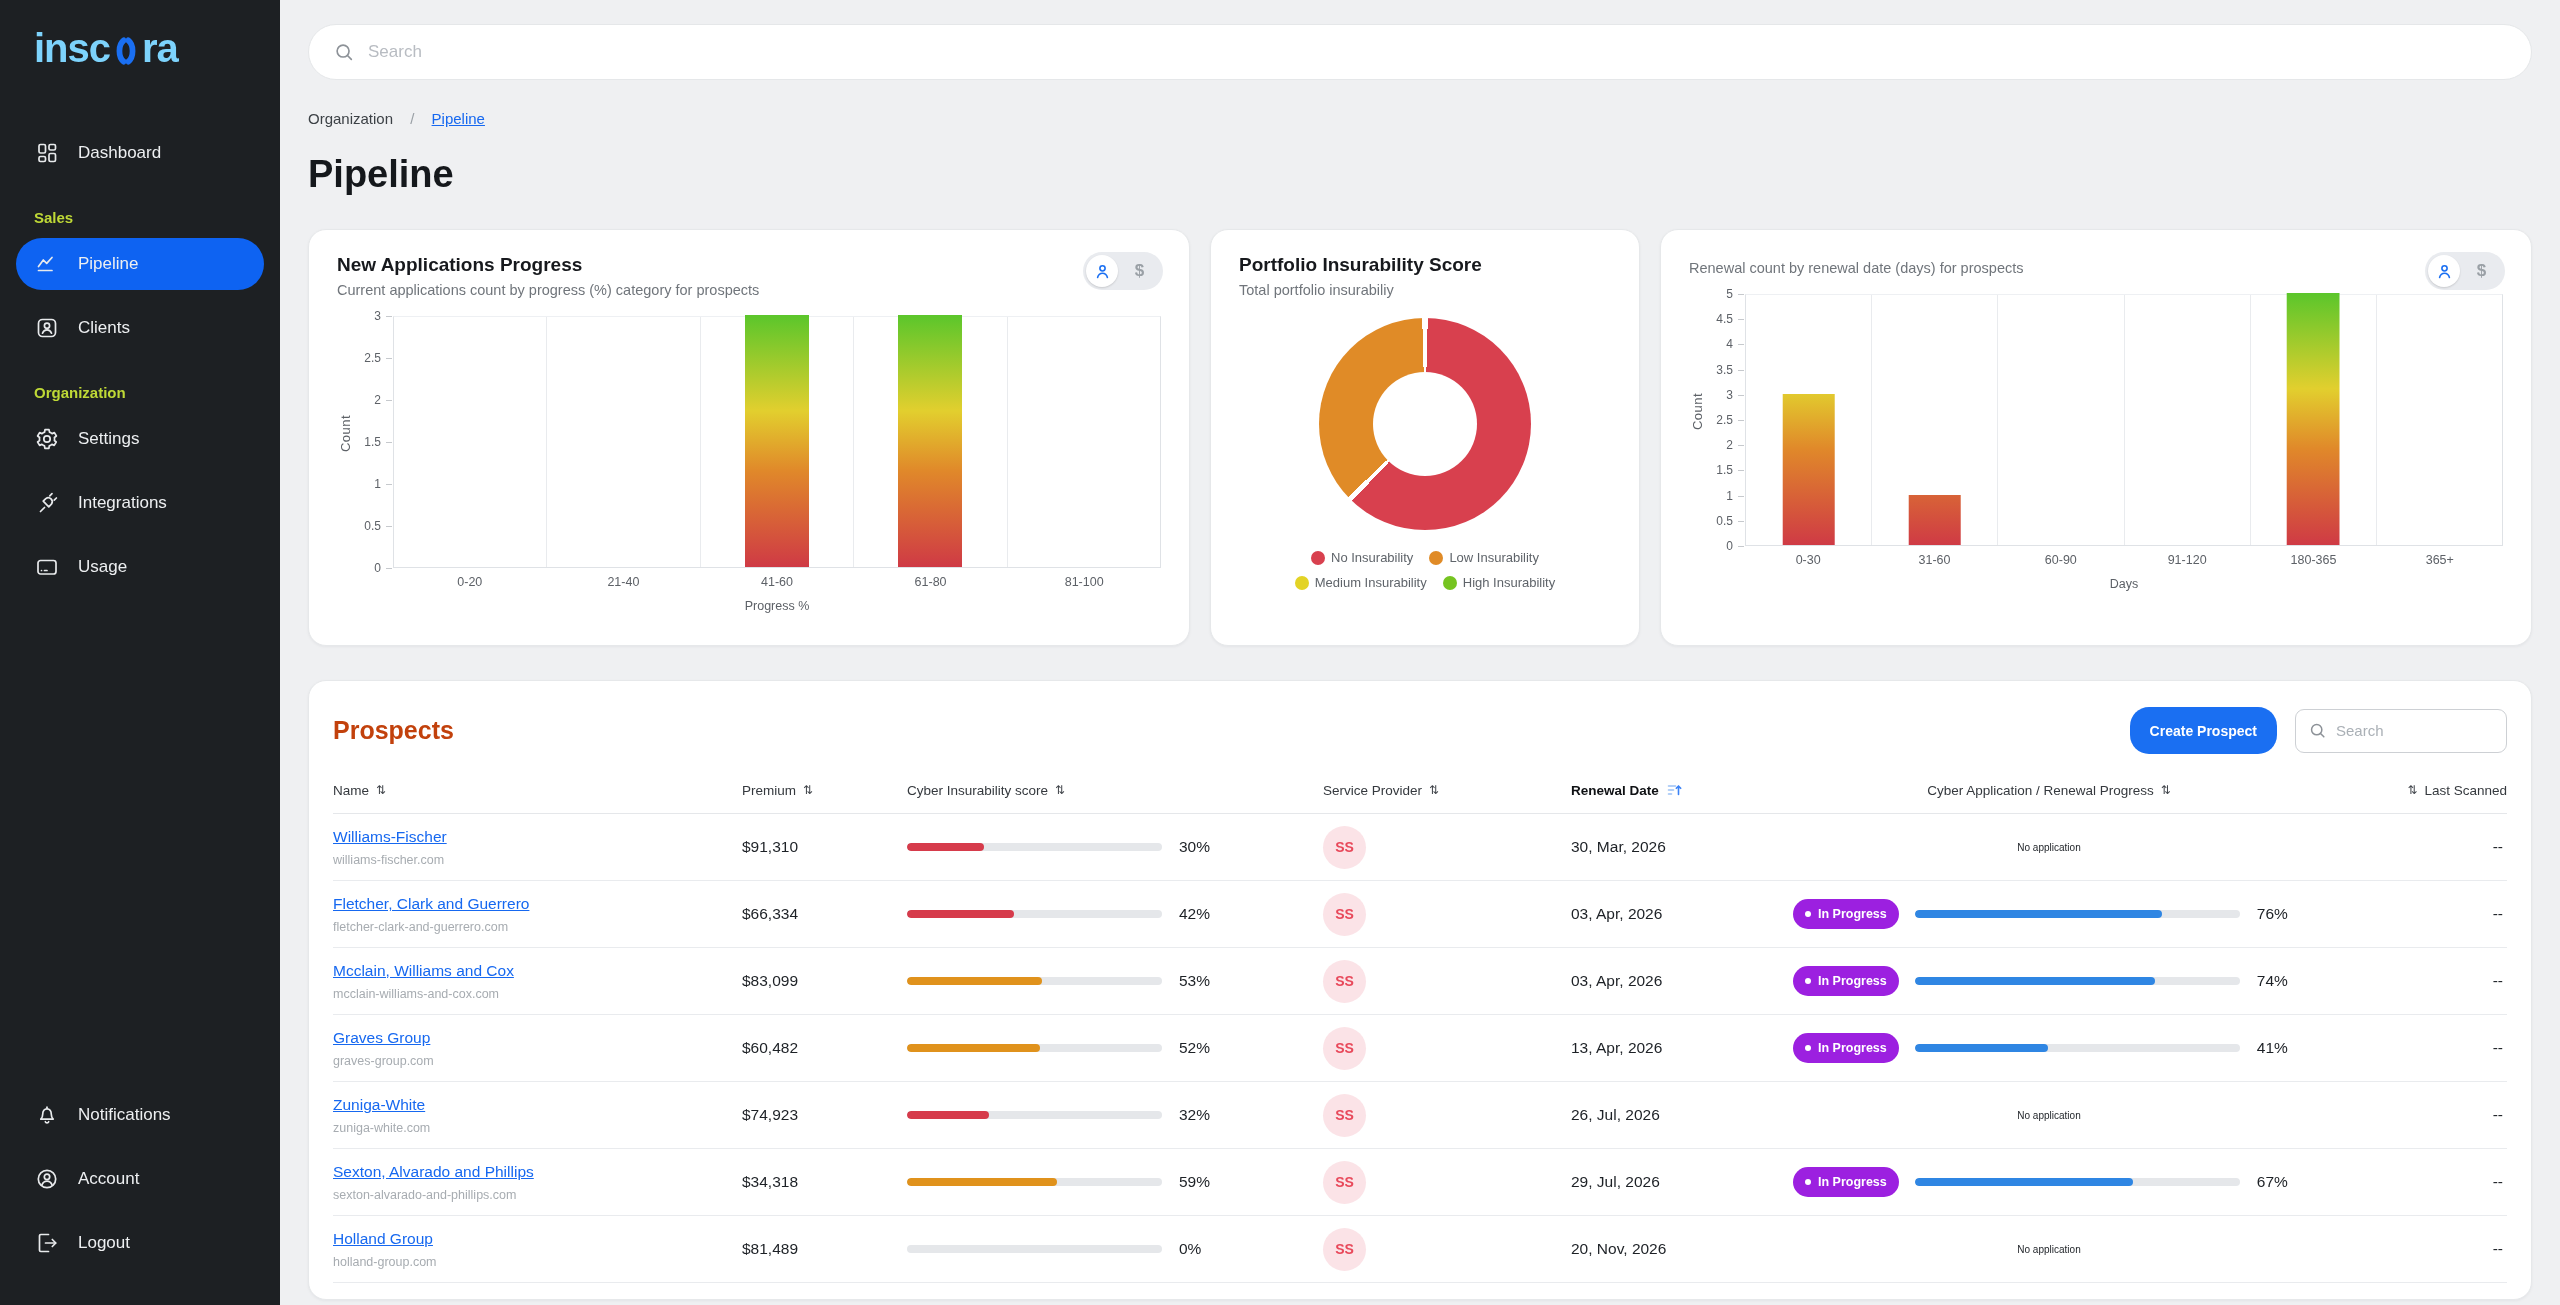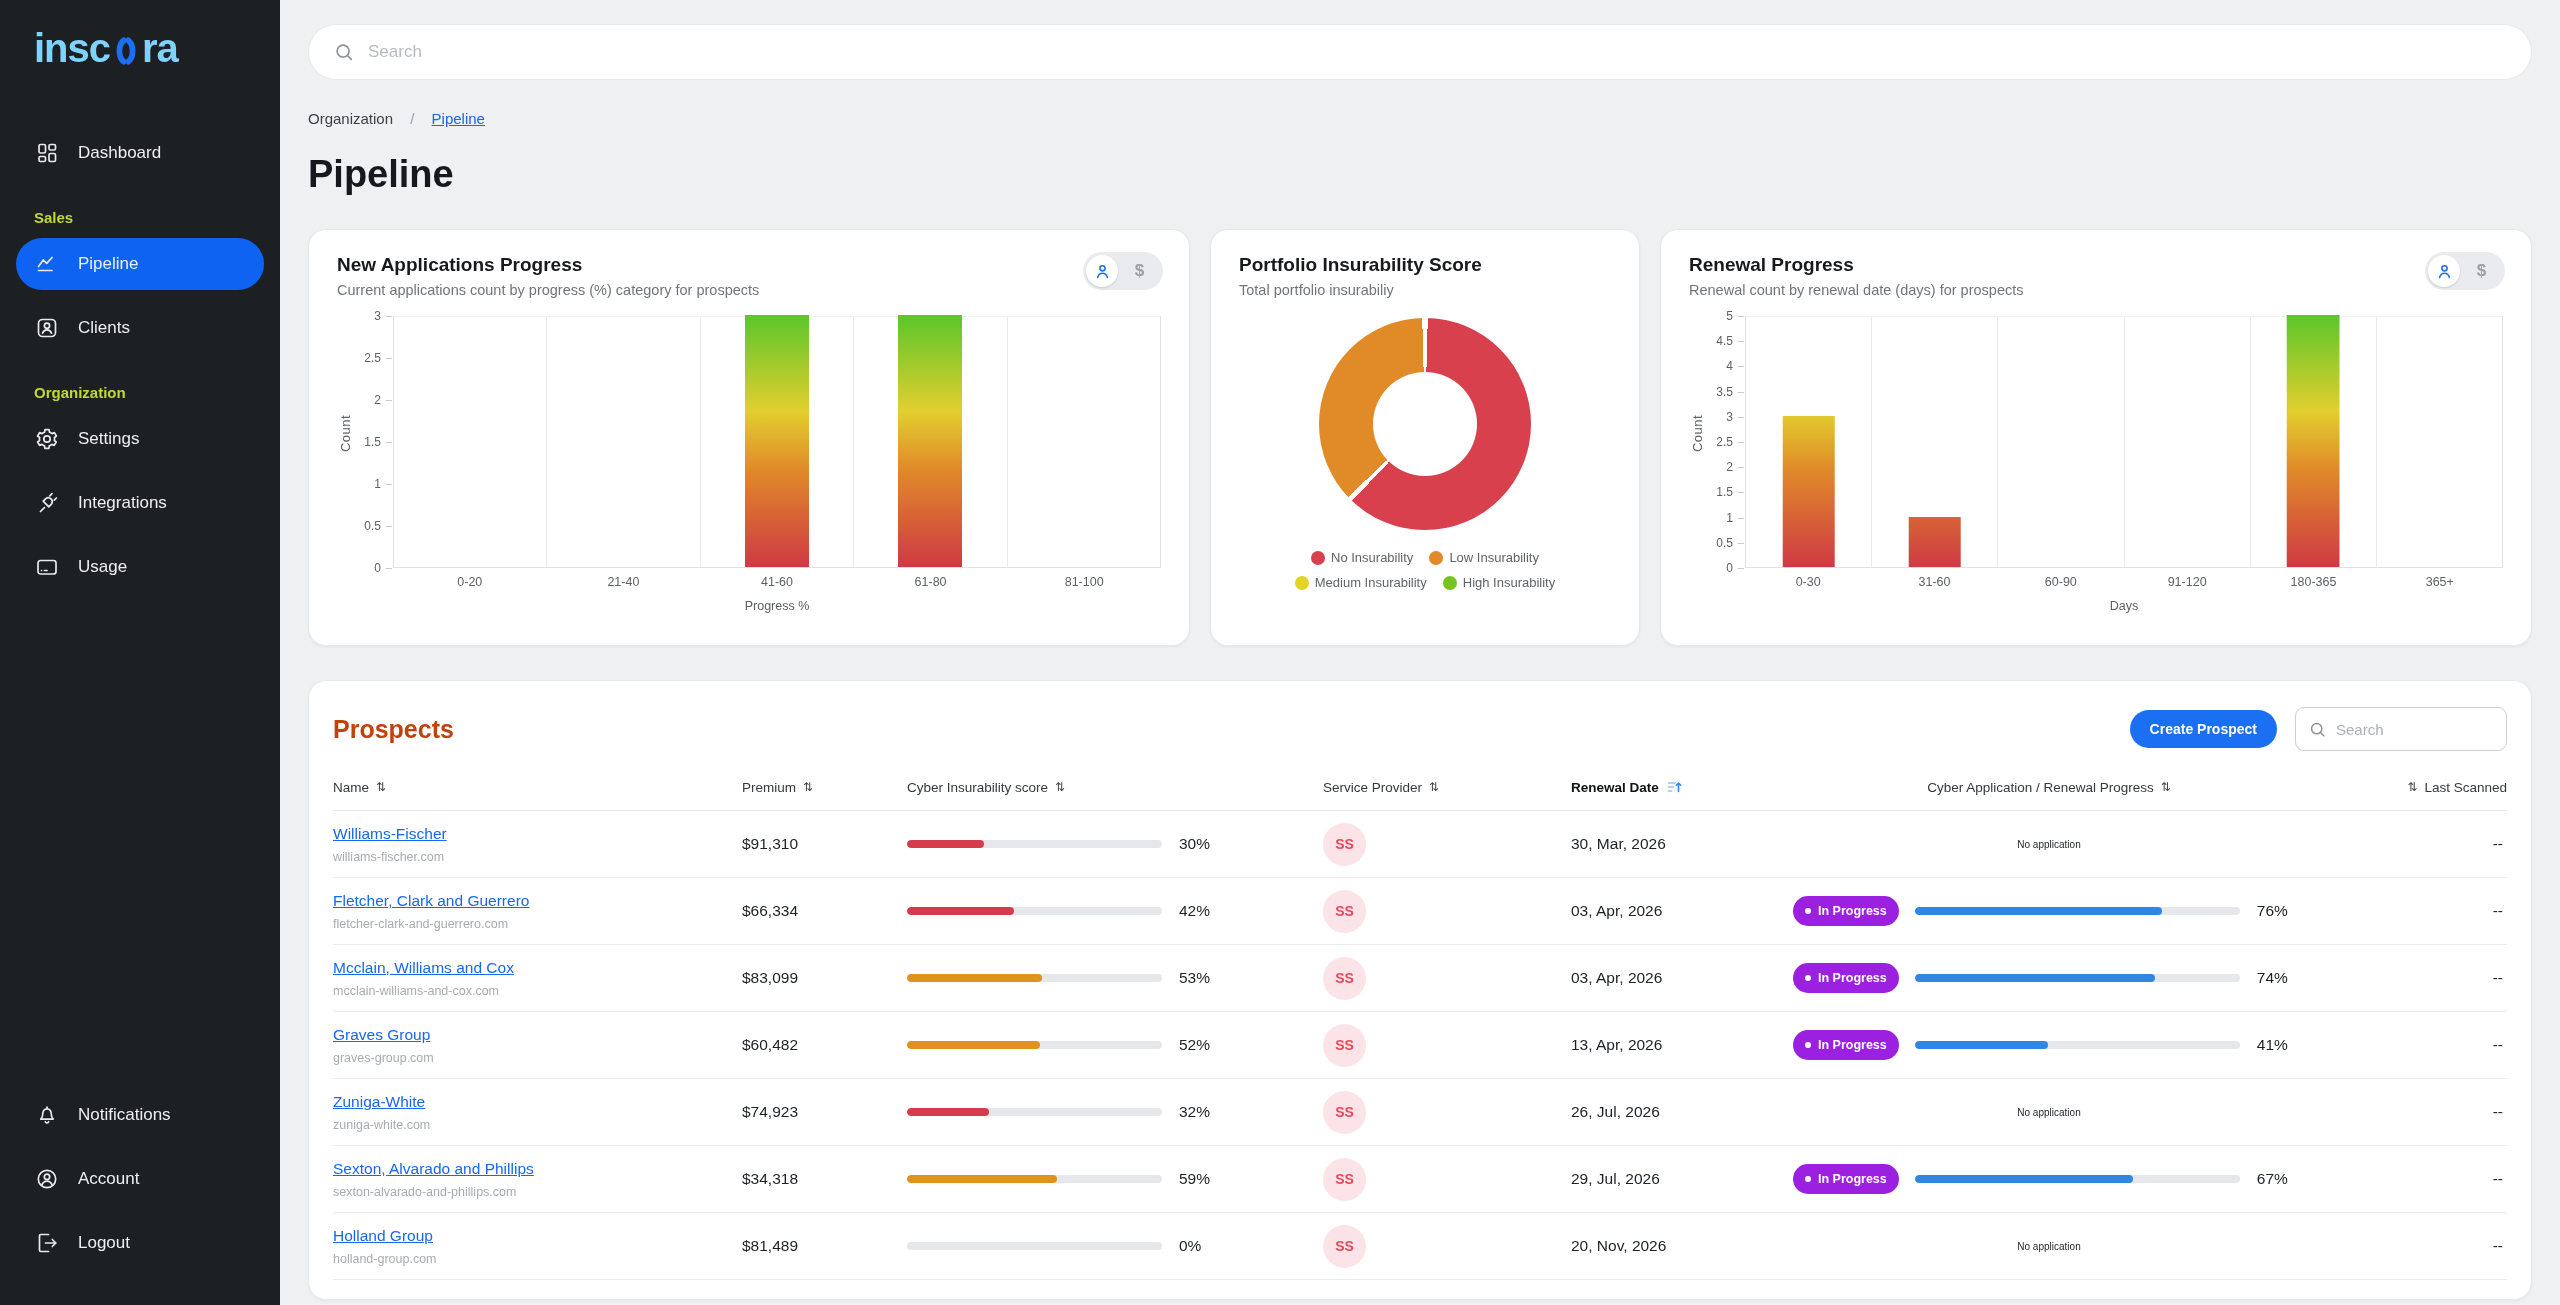--- a/index.html
+++ b/index.html
@@ -84,21 +84,21 @@
   .legend { display:flex; flex-wrap:wrap; justify-content:center; align-items:center;
     margin:20px auto 0; max-width:370px; row-gap:10px; column-gap:16px; }
   .litem { display:flex; align-items:center; gap:6px; font-size:13px; color:#5f646a; }
   .ldot { width:14px; height:14px; border-radius:50%; }
 
   
   .prospects { margin-top:34px; padding:26px 24px 0; height:620px; overflow:hidden; }
   .phead { display:flex; align-items:center; }
   .ptitle { font-size:25px; font-weight:600; color:#c2410c; flex:1; }
   .create-btn { background:#1a6ff2; color:#fff; font-size:14px; font-weight:600;
-    border:none; border-radius:19px; height:38px; padding:0 20px; cursor:pointer;
+    border:none; border-radius:19px; height:47px; padding:0 20px; cursor:pointer;
     font-family:inherit; }
   .psearch { margin-left:18px; width:212px; height:44px; border:1px solid #cdd0d4;
     border-radius:9px; display:flex; align-items:center; padding:0 12px; gap:9px; background:#fff; }
   .psearch svg { stroke:#8d9298; }
   .psearch input { flex:1; min-width:0; border:none; outline:none; font-size:15px;
     color:#3a3e44; background:transparent; }
   .psearch input::placeholder { color:#aab0b6; }
 
   .thead, .trow { display:grid;
     grid-template-columns:409px 165px 392px 272px 198px 560px 1fr; align-items:center; }
@@ -314,21 +314,20 @@
             <span>Medium Insurability</span>
           </span>
           <span class="litem">
             <span class="ldot" style="background:#76c421"></span>
             <span>High Insurability</span>
           </span>
         </div>
     </section>
 
     <section class="card chart-card grow">
-      <div class="card-title">Renewal Progress</div>
       <div class="card-sub">Renewal count by renewal date (days) for prospects</div>
       <div class="toggle">
         <span class="tseg active">
             <svg viewBox="0 0 24 24">
               <circle cx="12" cy="8" r="3.3"></circle>
               <path d="M5.8 19.5c.9-3.4 3.3-5.2 6.2-5.2s5.3 1.8 6.2 5.2"></path>
             </svg>
           </span>
         <span class="tseg">
             <span>$</span>

